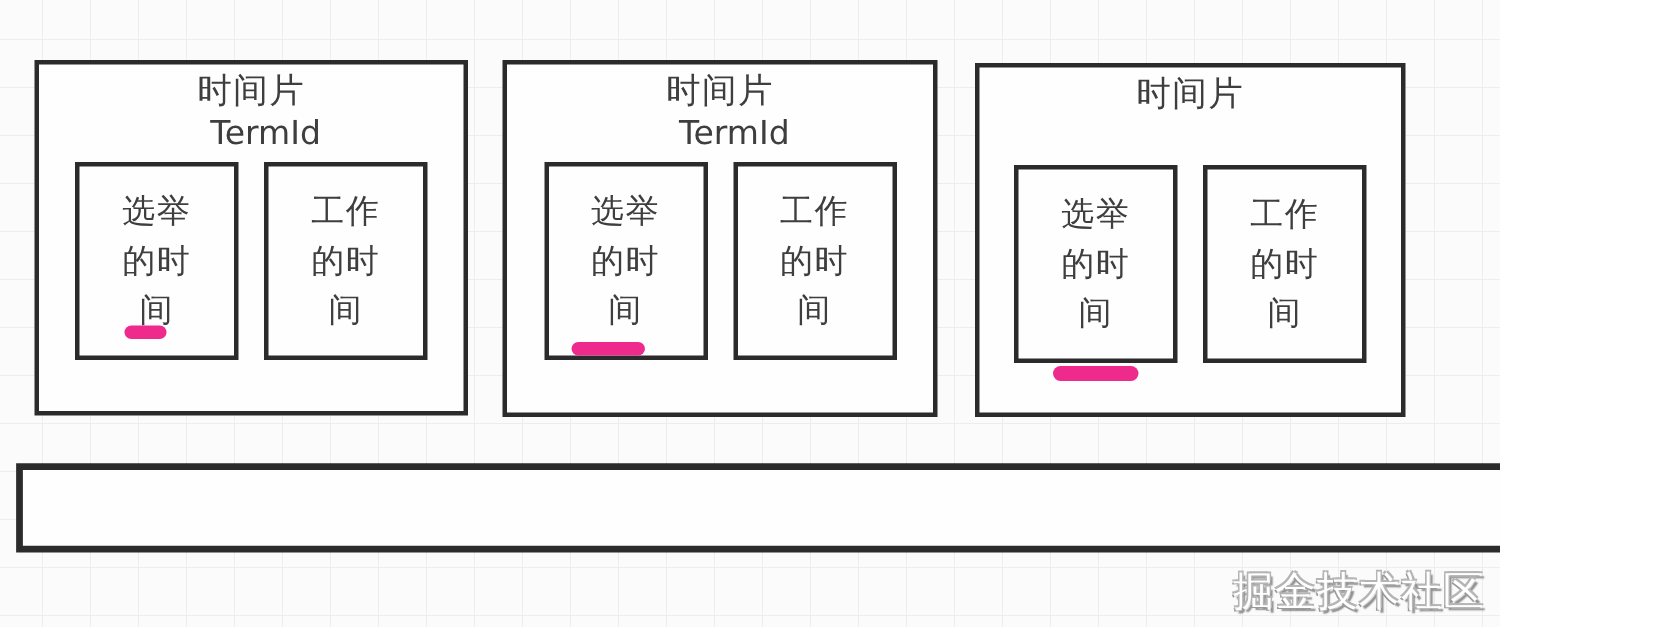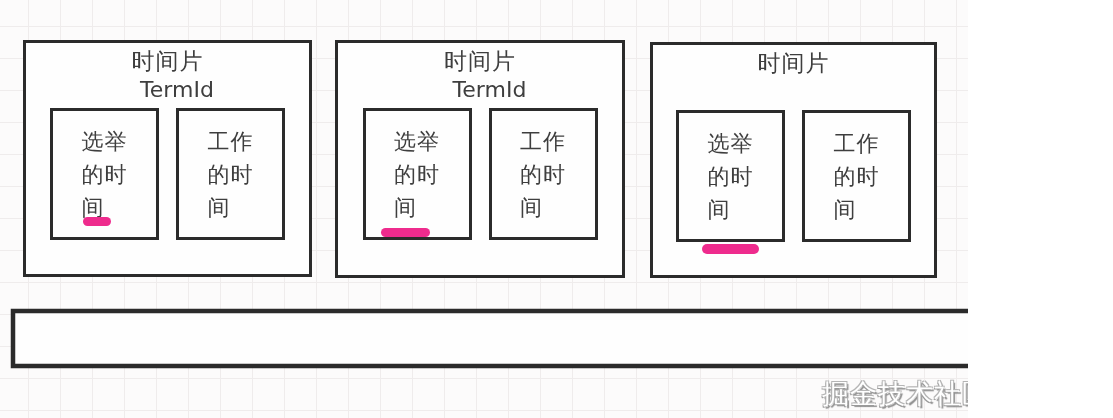--- a/index.html
+++ b/index.html
@@ -11,20 +11,21 @@
     position: relative;
     width: 968px;
     height: 418px;
     overflow: hidden;
     background-color: var(--background, #fcfbfb);
     background-image:
       linear-gradient(var(--grid, #efecec) 1px, transparent 1px),
       linear-gradient(90deg, var(--grid, #efecec) 1px, transparent 1px);
     background-size: 32px 32px;
     background-position: -4px -6px;
+    padding-left: 32px;
   }
 
   
   .panel {
     position: absolute;
     border: 3px solid var(--stroke, #2b2b2b);
     background: #fefefe;
     box-sizing: border-box;
   }
   .panel-1 { left: 23px;  top: 40px; width: 289px; height: 237px; }
@@ -50,21 +51,21 @@
     width: 109px;
     height: 132px;
     border: 3px solid var(--stroke, #2b2b2b);
     background: #fefefe;
     box-sizing: border-box;
     display: flex;
     align-items: center;
     justify-content: center;
   }
   .box-label {
-    text-align: left;
+    text-align: center;
     font-size: 22px;
     line-height: 33px;
     color: var(--text, #3e3e3e);
     letter-spacing: 1px;
   }
   .box-label span { display: block; }
 
   
   .underline {
     position: absolute;

